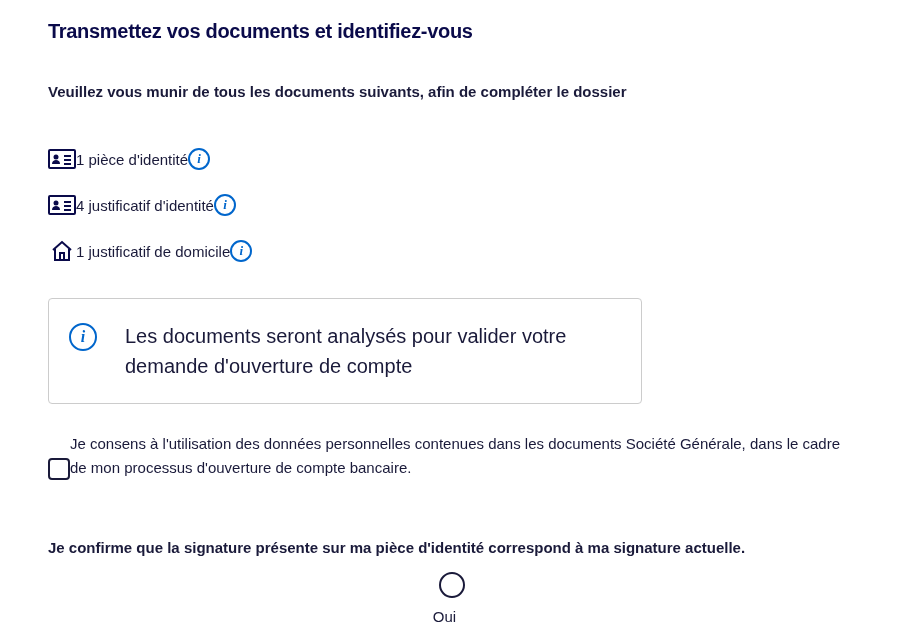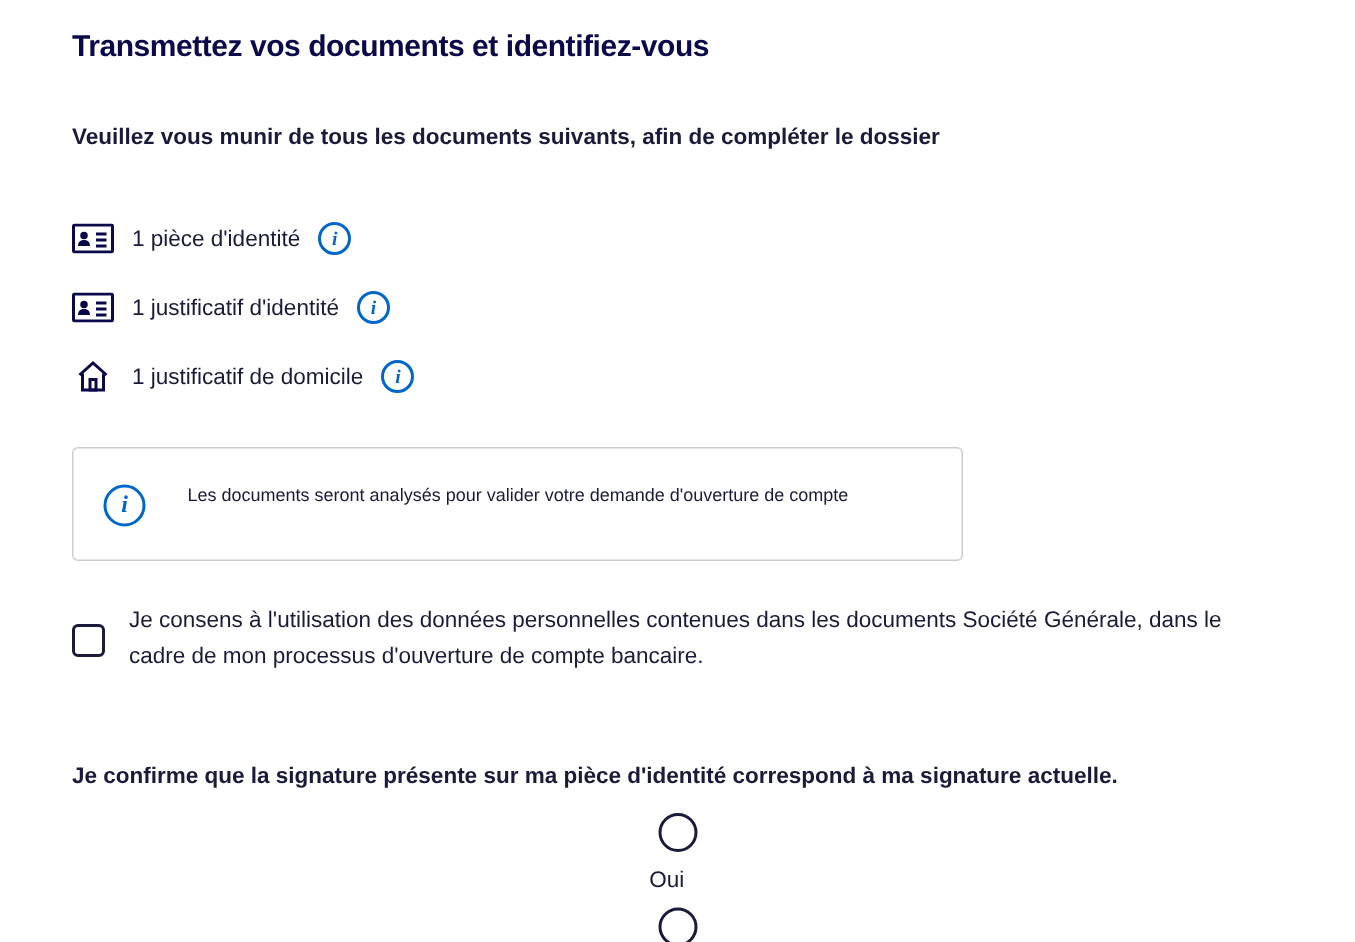--- a/index.html
+++ b/index.html
@@ -26,21 +26,21 @@
       font-weight: 600;
       color: #1a1a3a;
       margin-bottom: 48px;
     }
     .doc-list {
       margin-bottom: 36px;
     }
     .doc-item {
       display: flex;
       align-items: center;
-      gap: 12px;
+      gap: 0;
       margin-bottom: 24px;
     }
     .doc-icon {
       width: 28px;
       height: 22px;
       flex-shrink: 0;
       display: flex;
       align-items: center;
       justify-content: center;
     }
@@ -90,28 +90,28 @@
     }
     .info-box .info-circle-large::after {
       content: "i";
       font-family: Georgia, serif;
       font-style: italic;
       font-weight: 700;
       color: #0066cc;
       font-size: 16px;
     }
     .info-box-text {
-      font-size: 12px;
+      font-size: 20px;
       color: #1a1a3a;
       line-height: 1.5;
     }
     .consent-row {
       display: flex;
-      align-items: center;
-      gap: 16px;
+      align-items: flex-end;
+      gap: 0;
       margin-bottom: 56px;
     }
     .checkbox {
       width: 22px;
       height: 22px;
       border: 2px solid #1a1a3a;
       border-radius: 4px;
       flex-shrink: 0;
       cursor: pointer;
       margin-top: 2px;
@@ -175,21 +175,21 @@
     <span class="doc-icon">
       <svg width="28" height="20" viewBox="0 0 28 20" fill="none" stroke="#0a0a4a" stroke-width="2">
         <rect x="1" y="1" width="26" height="18" rx="1"></rect>
         <circle cx="8" cy="8" r="2.5" fill="#0a0a4a" stroke="none"></circle>
         <path d="M4 15 C4 12 6 11 8 11 C10 11 12 12 12 15" fill="#0a0a4a" stroke="none"></path>
         <line x1="16" y1="7" x2="23" y2="7"></line>
         <line x1="16" y1="11" x2="23" y2="11"></line>
         <line x1="16" y1="15" x2="23" y2="15"></line>
       </svg>
     </span>
-    <span class="doc-label">1 justificatif d'identité</span>
+    <span class="doc-label">4 justificatif d'identité</span>
     <span class="info-circle"></span>
   </div>
 
   <div class="doc-item">
     <span class="doc-icon">
       <svg width="26" height="26" viewBox="0 0 26 26" fill="none" stroke="#0a0a4a" stroke-width="2">
         <path d="M4 12 L13 4 L22 12"></path>
         <path d="M6 11 L6 22 L20 22 L20 11"></path>
         <rect x="11" y="15" width="4" height="7"></rect>
       </svg>

